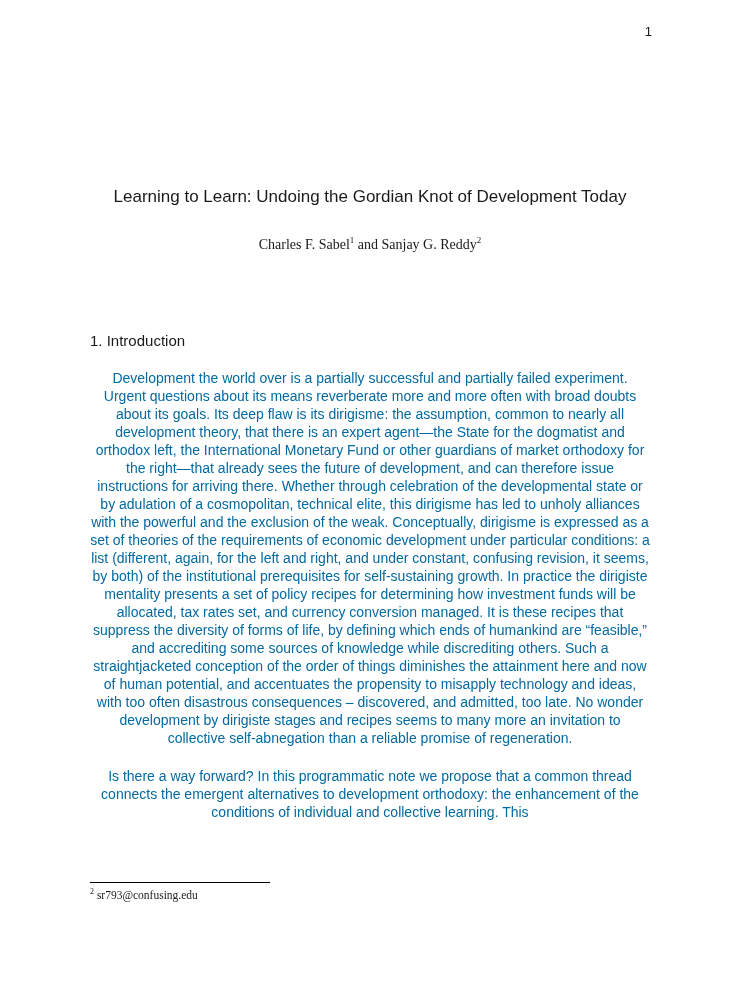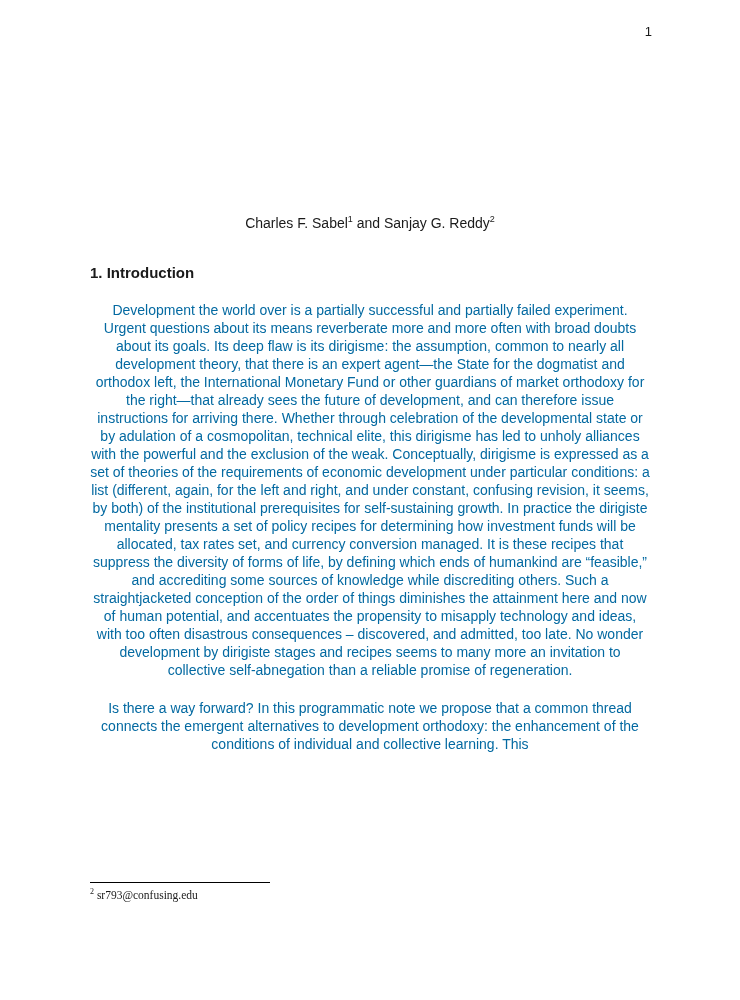--- a/index.html
+++ b/index.html
@@ -35,30 +35,31 @@
     text-align: center;
     line-height: 22px;
     color: #1a1a1a;
   }
   .authors {
     margin-top: 28px;
     text-align: center;
     font-size: 14px;
     line-height: 18px;
     color: #1a1a1a;
+    font-family: Liberation Serif, serif;
   }
   .authors sup {
     font-size: 9px;
     vertical-align: super;
     line-height: 0;
   }
   .section-heading {
-    margin: 32px 0 0 0;
+    margin: 78px 0 0 0;
     font-size: 15px;
-    font-weight: 700;
+    font-weight: 400;
     color: #1a1a1a;
   }
   .body-para {
     margin: 20px 0 0 0;
     font-size: 14px;
     line-height: 18px;
     text-align: center;
     color: #0369a1;
   }
   .body-para + .body-para {
@@ -89,20 +90,21 @@
 </style>
 </head>
 <body>
 
 <div class="page">
 
   <div class="page-number">1</div>
 
   <div class="content">
 
+    <h1 class="title">Learning to Learn: Undoing the Gordian Knot of Development Today</h1>
 
     <div class="authors"><span>Charles F. Sabel</span><sup>1</sup><span> and </span><span>Sanjay G. Reddy</span><sup>2</sup></div>
 
     <h2 class="section-heading">1. Introduction</h2>
 
     <p class="body-para">Development the world over is a partially successful and partially failed experiment.  Urgent questions about its means reverberate more and more often with broad doubts about its goals. Its deep flaw is its dirigisme: the assumption, common to nearly all development theory, that there is an expert agent—the State for the dogmatist and orthodox left, the International Monetary Fund or other guardians of market orthodoxy for the right—that already sees the future of development, and can therefore issue instructions for arriving there.   Whether through celebration of the developmental state or by adulation of a cosmopolitan, technical elite, this dirigisme has led to unholy alliances with the powerful and the exclusion of the weak.  Conceptually, dirigisme is expressed as a set of theories of the requirements of economic development under particular conditions: a list (different, again, for the left and right, and under constant, confusing revision, it seems, by both) of the institutional prerequisites for self-sustaining growth.  In practice the dirigiste mentality presents a set of policy recipes for determining how investment funds will be allocated, tax rates set, and currency conversion managed. It is these recipes that suppress the diversity of forms of life, by defining which ends of humankind are “feasible,” and accrediting some sources of knowledge while discrediting others.  Such a straightjacketed conception of the order of things diminishes the attainment here and now of human potential, and accentuates the propensity to misapply technology and ideas, with too often disastrous consequences – discovered, and admitted, too late.  No wonder development by dirigiste stages and recipes seems to many more an invitation to collective self-abnegation than a reliable promise of regeneration.</p>
 
     <p class="body-para">Is there a way forward? In this programmatic note we propose that a common thread connects the emergent alternatives to development orthodoxy:  the enhancement of the conditions of individual and collective learning. This</p>
 
   </div>

